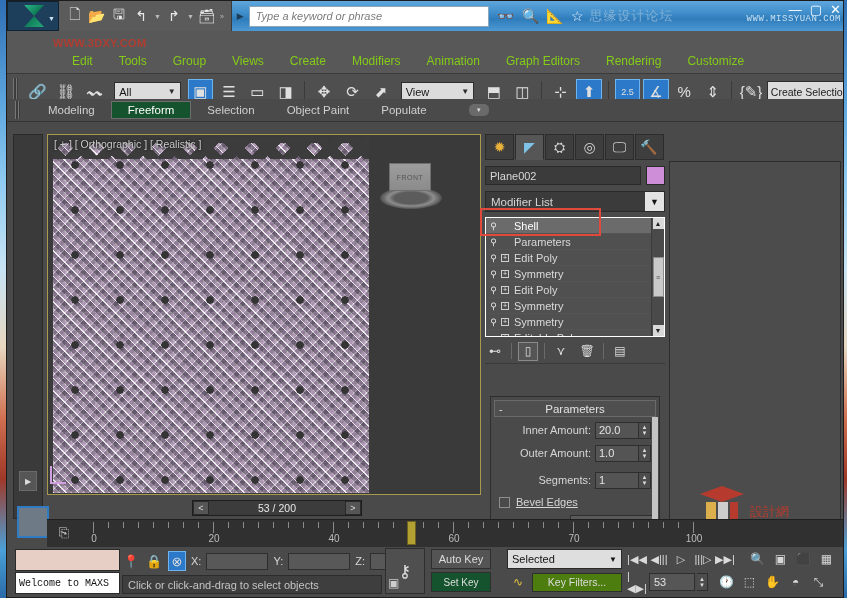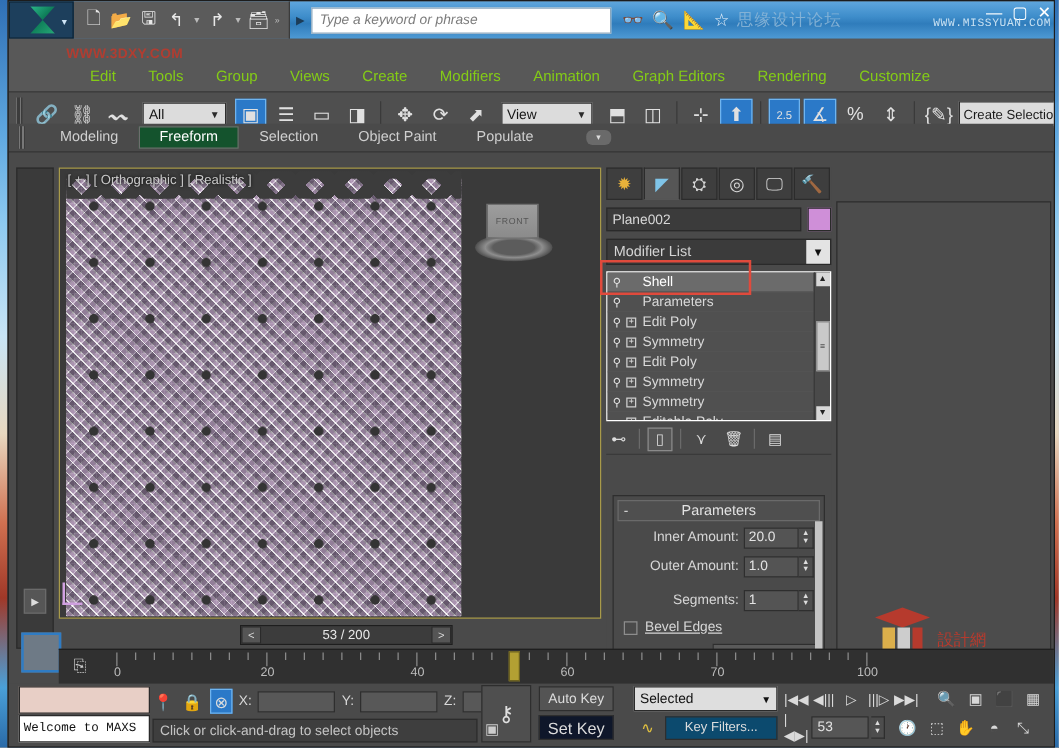--- a/index.html
+++ b/index.html
@@ -246,28 +246,28 @@
   .sicon.on{background:#2b79c8;border:1px solid #6fb4ef;}
   .axlbl{font-size:11px;color:#d8d8d8;}
   .axfield{width:62px;height:17px;background:#585858;border:1px solid #2e2e2e;}
   .keybtn{position:absolute;left:378px;top:1px;width:40px;height:46px;background:#4f4f4f;
      border:1px solid #2e2e2e;display:flex;align-items:center;justify-content:center;font-size:17px;color:#e0e0e0;cursor:pointer;}
   .prompt{position:absolute;left:115px;top:28px;width:260px;height:19px;background:#3e3e3e;
      border:1px solid #2c2c2c;font-size:11px;color:#c4c4c4;display:flex;align-items:center;padding-left:5px;}
   .promptico{position:absolute;left:381px;top:29px;font-size:12px;color:#ccc;}
   .autokey{position:absolute;left:424px;top:2px;width:60px;height:20px;background:#545454;
      border:1px solid #2e2e2e;font-size:11px;color:#ddd;display:flex;align-items:center;justify-content:center;cursor:pointer;}
-  .setkey{position:absolute;left:424px;top:25px;width:60px;height:20px;background:#0f172a;
-     border:1px solid #2e2e2e;font-size:13px;color:#ddd;display:flex;align-items:center;justify-content:center;cursor:pointer;}
+  .setkey{position:absolute;left:424px;top:25px;width:60px;height:20px;background:#14532d;
+     border:1px solid #2e2e2e;font-size:10px;color:#ddd;display:flex;align-items:center;justify-content:center;cursor:pointer;}
   .selcombo{position:absolute;left:500px;top:2px;width:115px;height:20px;background:#dedede;
      border:1px solid #2a2a2a;color:#111;font-size:11px;display:flex;align-items:center;
      justify-content:space-between;padding:0 4px;cursor:pointer;}
   .keyfilterwrap{position:absolute;left:500px;top:25px;width:115px;height:20px;display:flex;gap:3px;align-items:center;}
   .curveico{width:22px;height:19px;display:flex;align-items:center;justify-content:center;font-size:12px;color:#e0c040;cursor:pointer;}
-  .keyfilters{flex:1;height:19px;background:#0c4a6e;border:1px solid #2e2e2e;font-size:10.5px;color:#ddd;
+  .keyfilters{flex:1;height:19px;background:#4d7c0f;border:1px solid #2e2e2e;font-size:10.5px;color:#ddd;
      display:flex;align-items:center;justify-content:center;cursor:pointer;}
   .playrow{position:absolute;left:620px;top:2px;display:flex;align-items:center;gap:2px;}
   .prow2{position:absolute;left:620px;top:25px;display:flex;align-items:center;gap:2px;}
   .pbtn{width:20px;height:20px;display:flex;align-items:center;justify-content:center;
      font-size:11px;color:#dadada;cursor:pointer;}
   .frfield{width:46px;height:18px;background:#565656;border:1px solid #2e2e2e;color:#e2e2e2;
      font-size:11px;display:flex;align-items:center;padding-left:4px;}
   .frspin{width:11px;height:18px;background:#4d4d4d;border:1px solid #2e2e2e;border-left:none;
      display:flex;flex-direction:column;align-items:center;justify-content:center;font-size:6px;color:#ddd;line-height:6px;cursor:pointer;}
   .navbtn{width:21px;height:20px;display:flex;align-items:center;justify-content:center;

